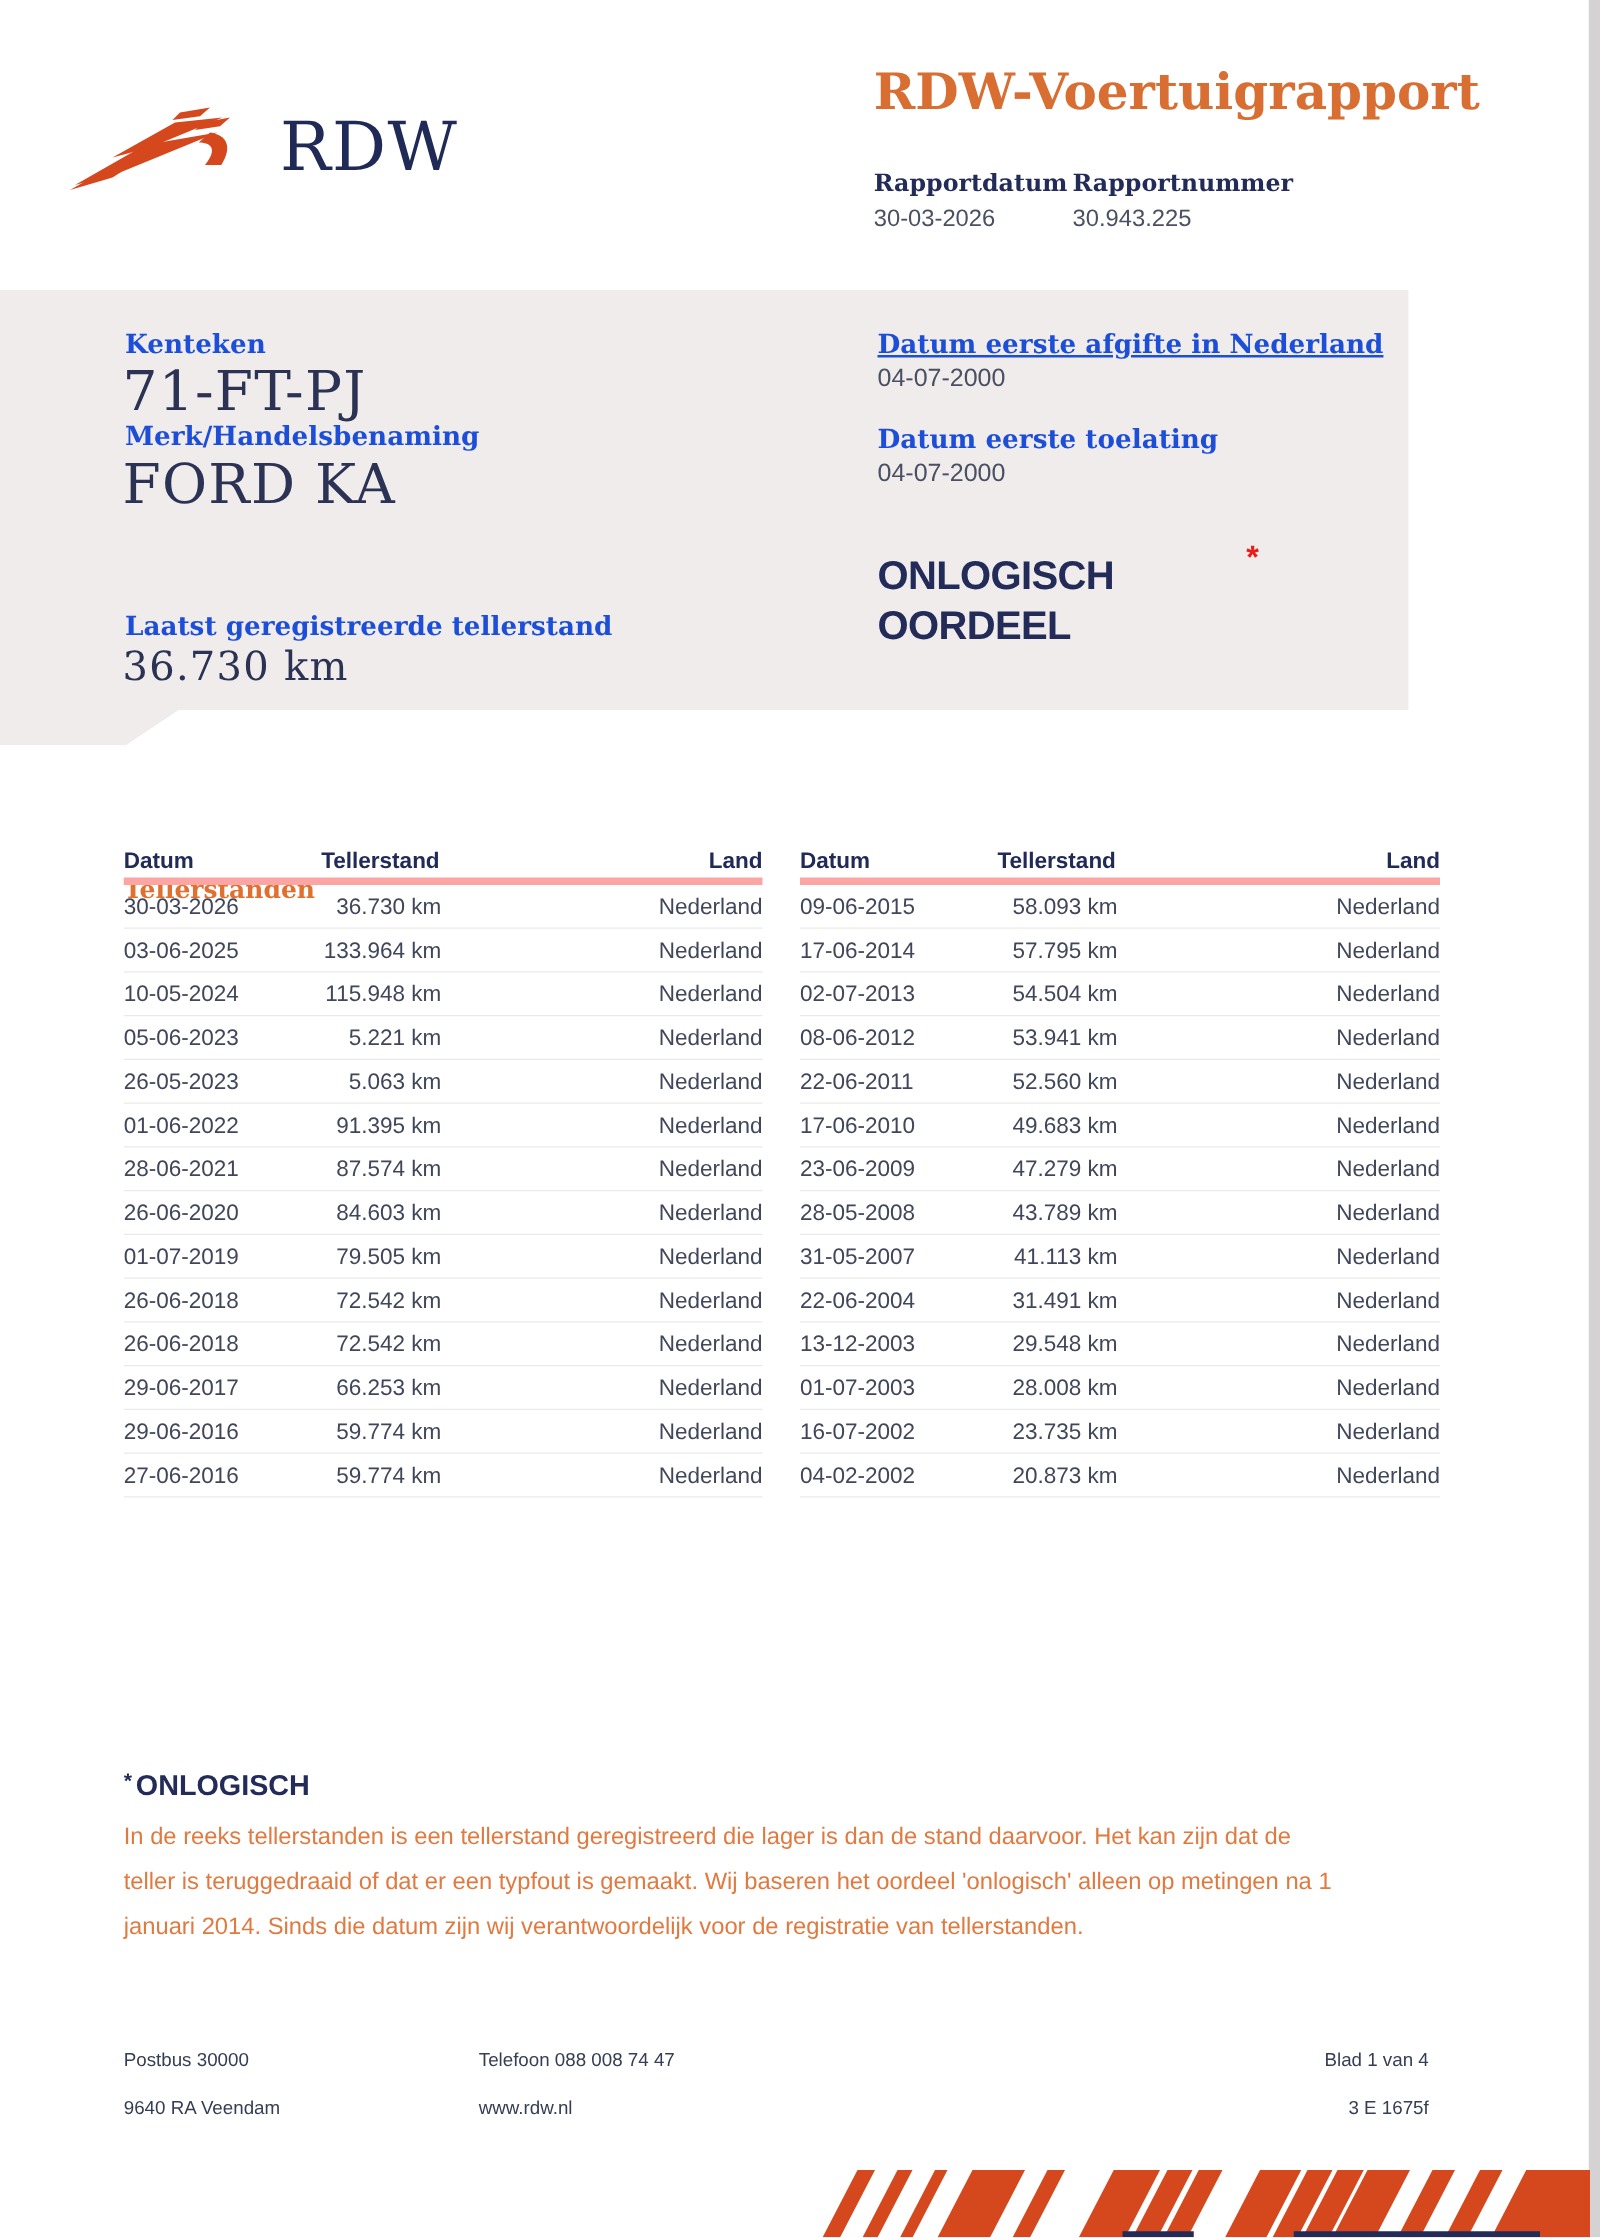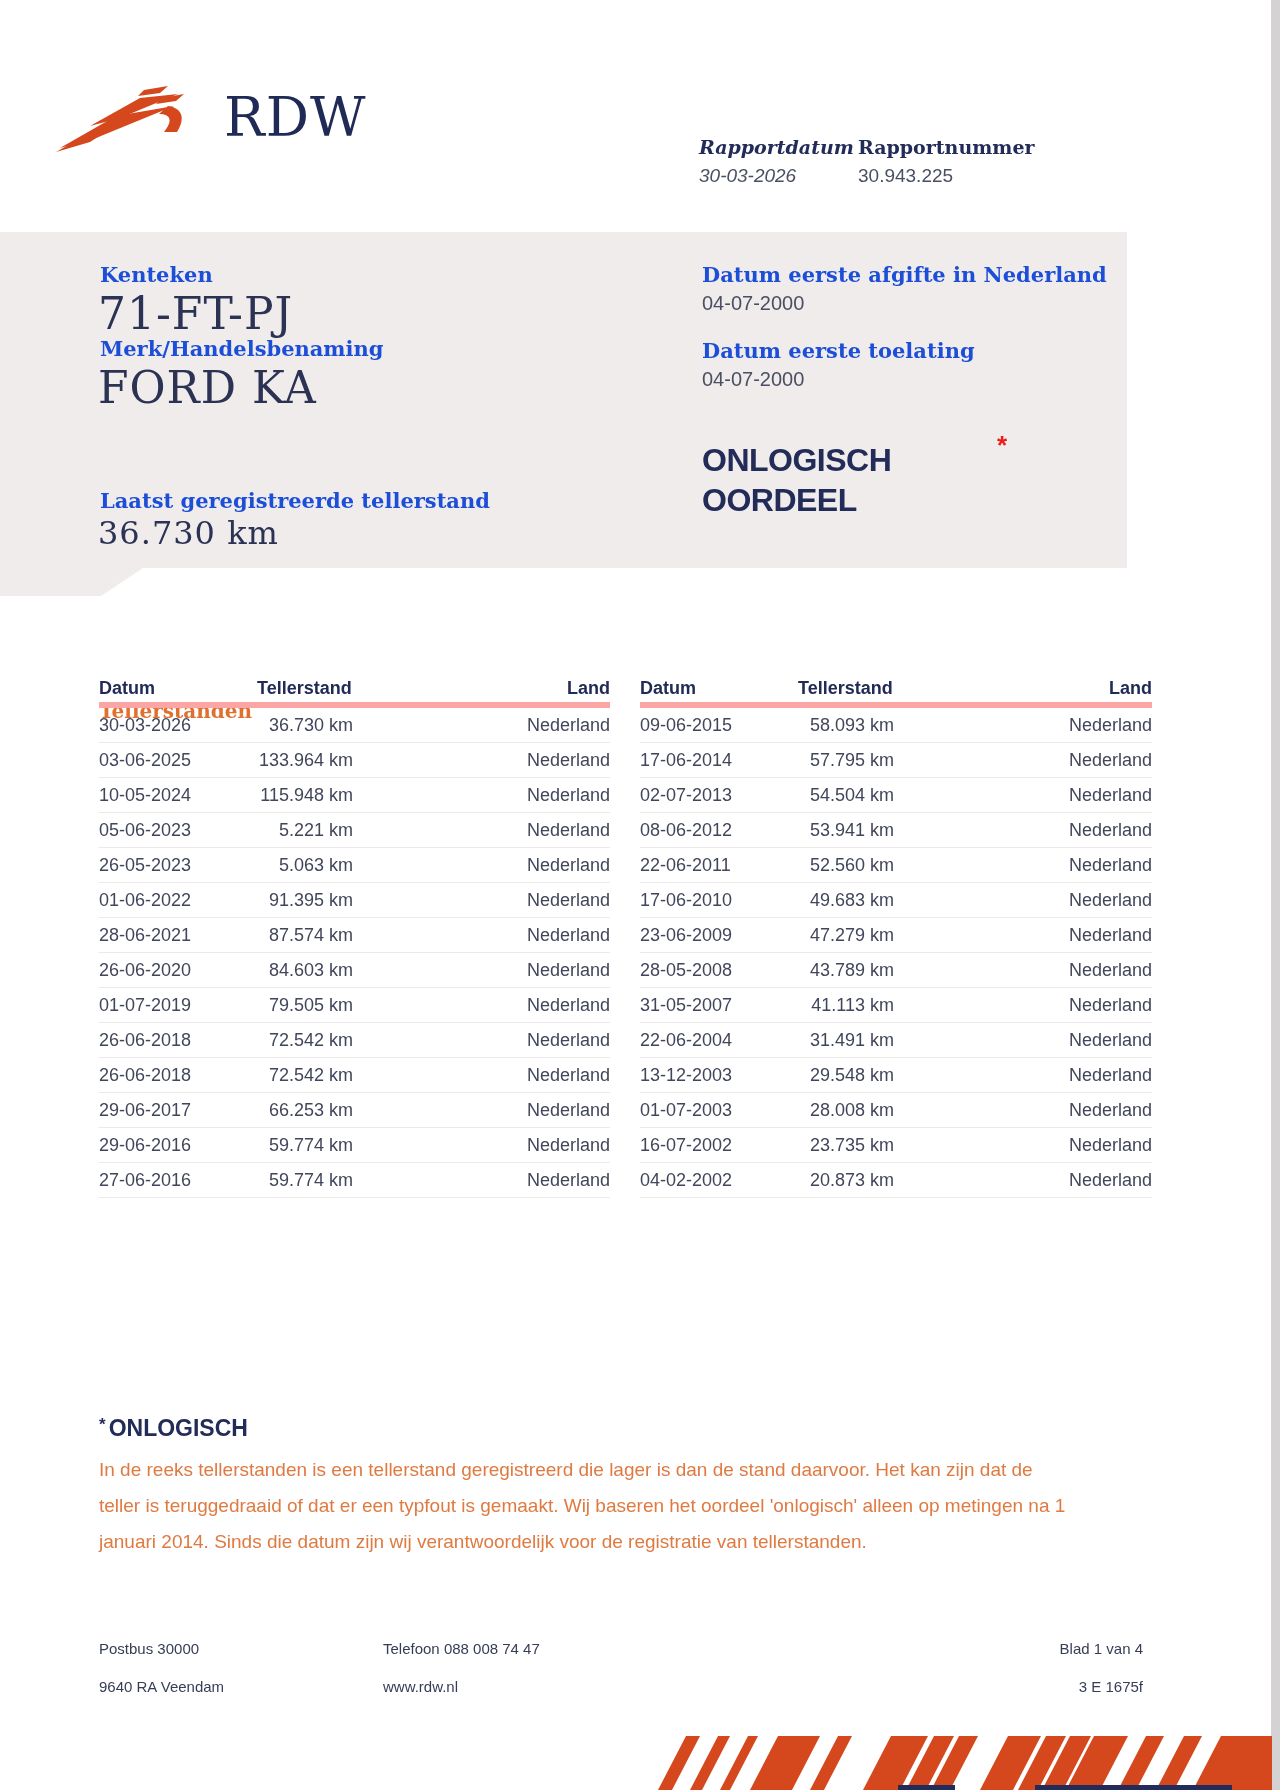--- a/index.html
+++ b/index.html
@@ -29,21 +29,21 @@
   }
   .meta-label{
     position:absolute;top:136px;
     font-family:"DejaVu Serif","Liberation Serif",serif;
     font-weight:bold;font-size:19px;color:#232c59;
   }
   .meta-value{
     position:absolute;top:165px;
     font-size:19px;color:#4a4f63;
   }
-  .mx1{left:699px;font-style:italic;} .mx2{left:858px;}
+  .mx1{left:699px;} .mx2{left:858px;}
 
   
   .panel{
     position:absolute;left:0;top:232px;width:1127px;height:364px;
     background:#efeceb;
     clip-path:polygon(0 0,100% 0,100% 336px,143px 336px,101px 364px,0 364px);
   }
   .fld-label{
     position:absolute;
     font-family:"DejaVu Serif","Liberation Serif",serif;
@@ -117,37 +117,38 @@
   <svg class="logo-svg" viewBox="0 0 142 78" aria-hidden="true">
     <polygon points="4,72 60,40 118,30 40,62" fill="#d5471d"></polygon>
     <polygon points="0,76 34,66 56,52 14,68" fill="#d5471d"></polygon>
     <polygon points="34,50 84,22 122,18 64,42" fill="#d5471d"></polygon>
     <polygon points="88,14 112,10 104,17 82,20" fill="#d5471d"></polygon>
     <polygon points="106,22 128,18 120,25 100,28" fill="#d5471d"></polygon>
     <path d="M112 30 C126 32 130 42 121 56 L108 56 C117 45 115 38 103 38 Z" fill="#d5471d"></path>
   </svg>
   <div class="logo-text">RDW</div>
 
+  <h1 class="doc-title">RDW-Voertuigrapport</h1>
   <div class="meta-label mx1">Rapportdatum</div>
   <div class="meta-label mx2">Rapportnummer</div>
   <div class="meta-value mx1">30-03-2026</div>
   <div class="meta-value mx2">30.943.225</div>
 
   <div class="panel"></div>
 
   <div class="fld-label" style="left:100px;top:262px;">Kenteken</div>
   <div class="fld-big" style="left:98px;top:288px;">71-FT-PJ</div>
 
   <div class="fld-label" style="left:100px;top:336px;">Merk/Handelsbenaming</div>
   <div class="fld-big" style="left:98px;top:362px;">FORD KA</div>
 
   <div class="fld-label" style="left:100px;top:488px;">Laatst geregistreerde tellerstand</div>
   <div class="fld-big" style="left:98px;top:514px;font-size:32px;">36.730 km</div>
 
-  <div class="fld-label" style="left:702px;top:262px;">Datum eerste afgifte in Nederland</div>
+  <div class="fld-label" style="left:702px;top:262px;text-decoration:underline;">Datum eerste afgifte in Nederland</div>
   <div class="fld-date" style="left:702px;top:292px;">04-07-2000</div>
 
   <div class="fld-label" style="left:702px;top:338px;">Datum eerste toelating</div>
   <div class="fld-date" style="left:702px;top:368px;">04-07-2000</div>
 
   <div class="verdict">
     <span>ONLOGISCH</span><br>
     <span>OORDEEL</span>
   </div>
   <div class="verdict-ast">*</div>

